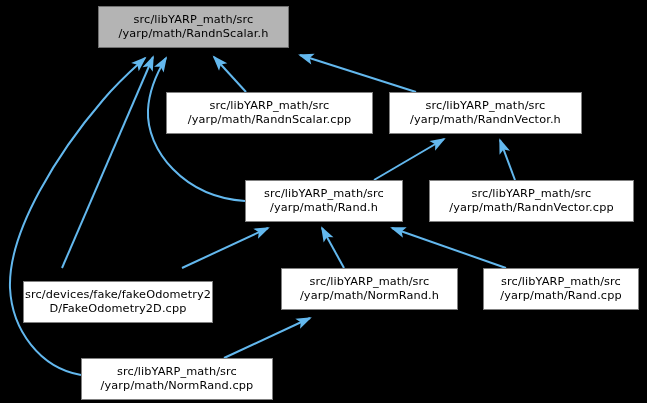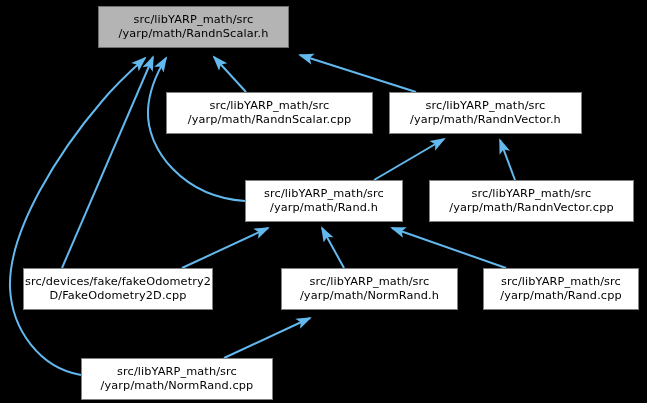--- a/index.html
+++ b/index.html
@@ -103,21 +103,21 @@
   <div class="node" style="left:245px; top:180px; width:158px; height:42px;">
     <span class="label">src/libYARP_math/src
 /yarp/math/Rand.h</span>
   </div>
 
   <div class="node" style="left:429px; top:180px; width:205px; height:42px;">
     <span class="label">src/libYARP_math/src
 /yarp/math/RandnVector.cpp</span>
   </div>
 
-  <div class="node" style="left:23px; top:268px; width:190px; height:42px;">
+  <div class="node" style="left:23px; top:281px; width:190px; height:42px;">
     <span class="label">src/devices/fake/fakeOdometry2
 D/FakeOdometry2D.cpp</span>
   </div>
 
   <div class="node" style="left:281px; top:268px; width:177px; height:42px;">
     <span class="label">src/libYARP_math/src
 /yarp/math/NormRand.h</span>
   </div>
 
   <div class="node" style="left:483px; top:268px; width:156px; height:42px;">

